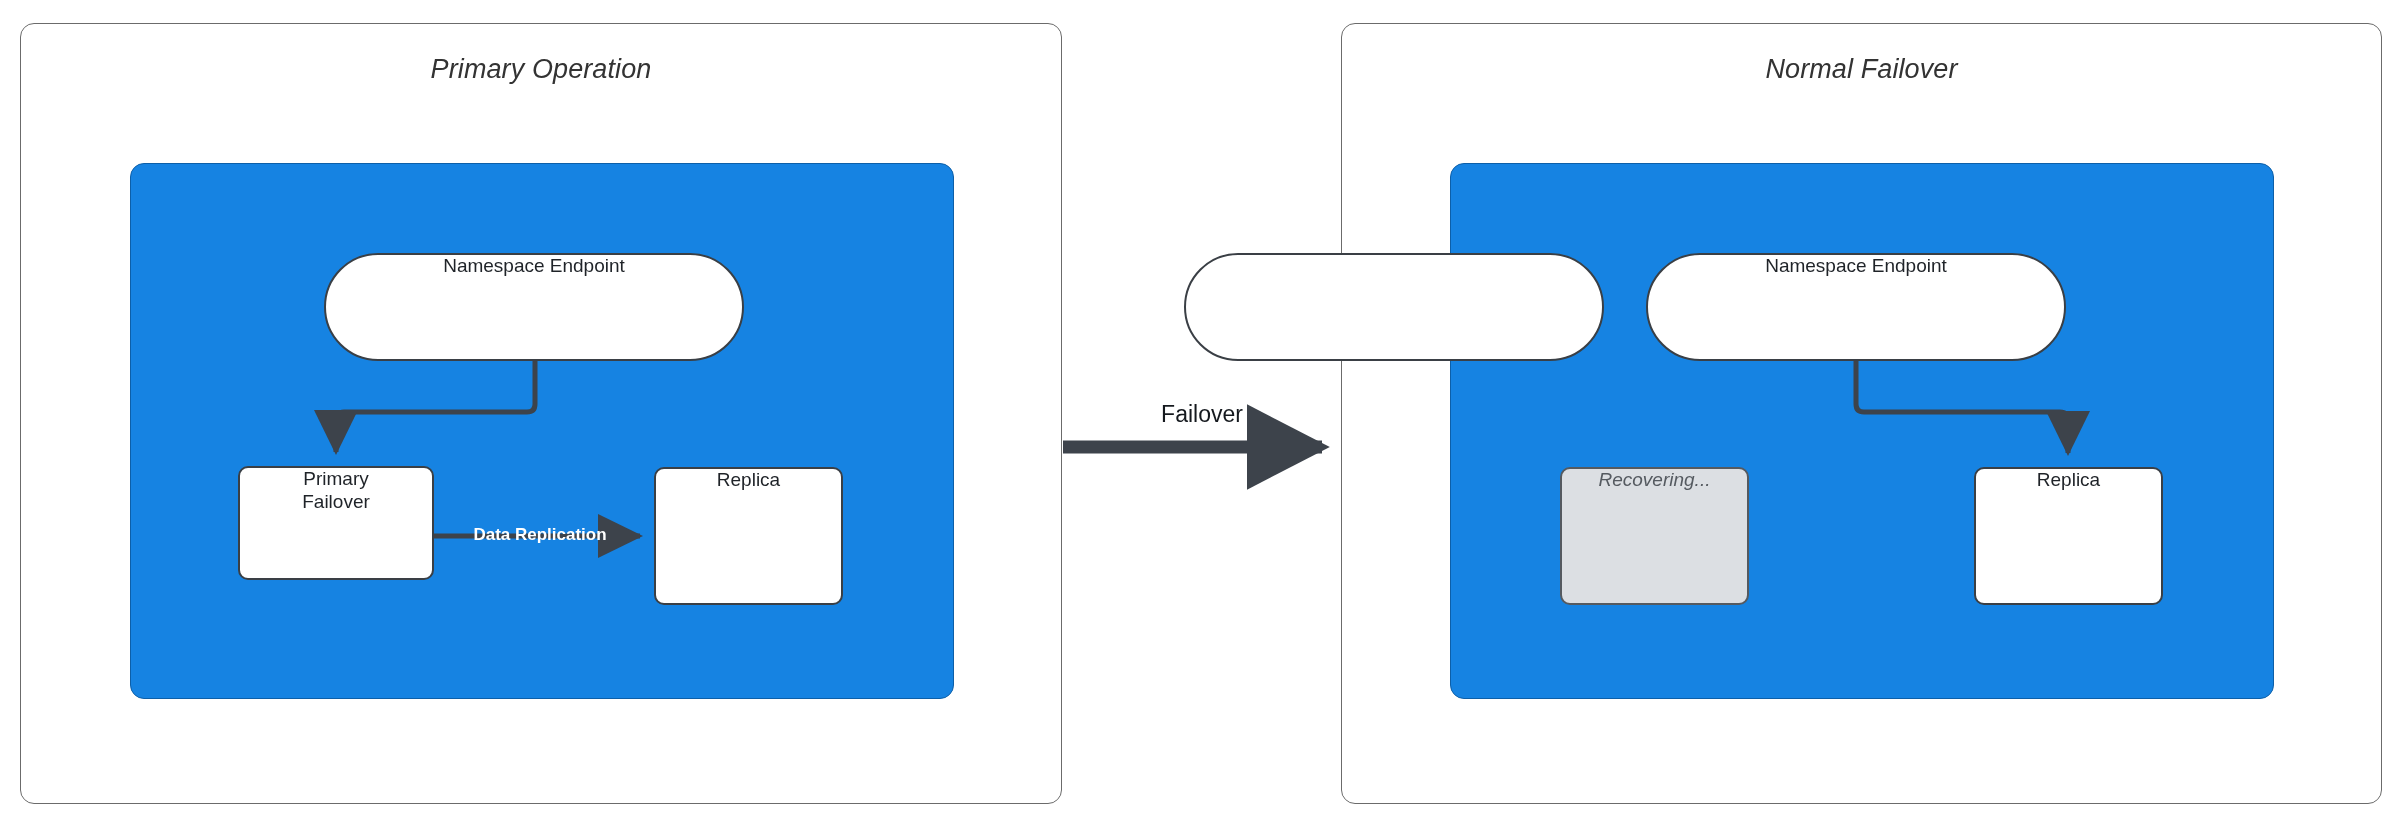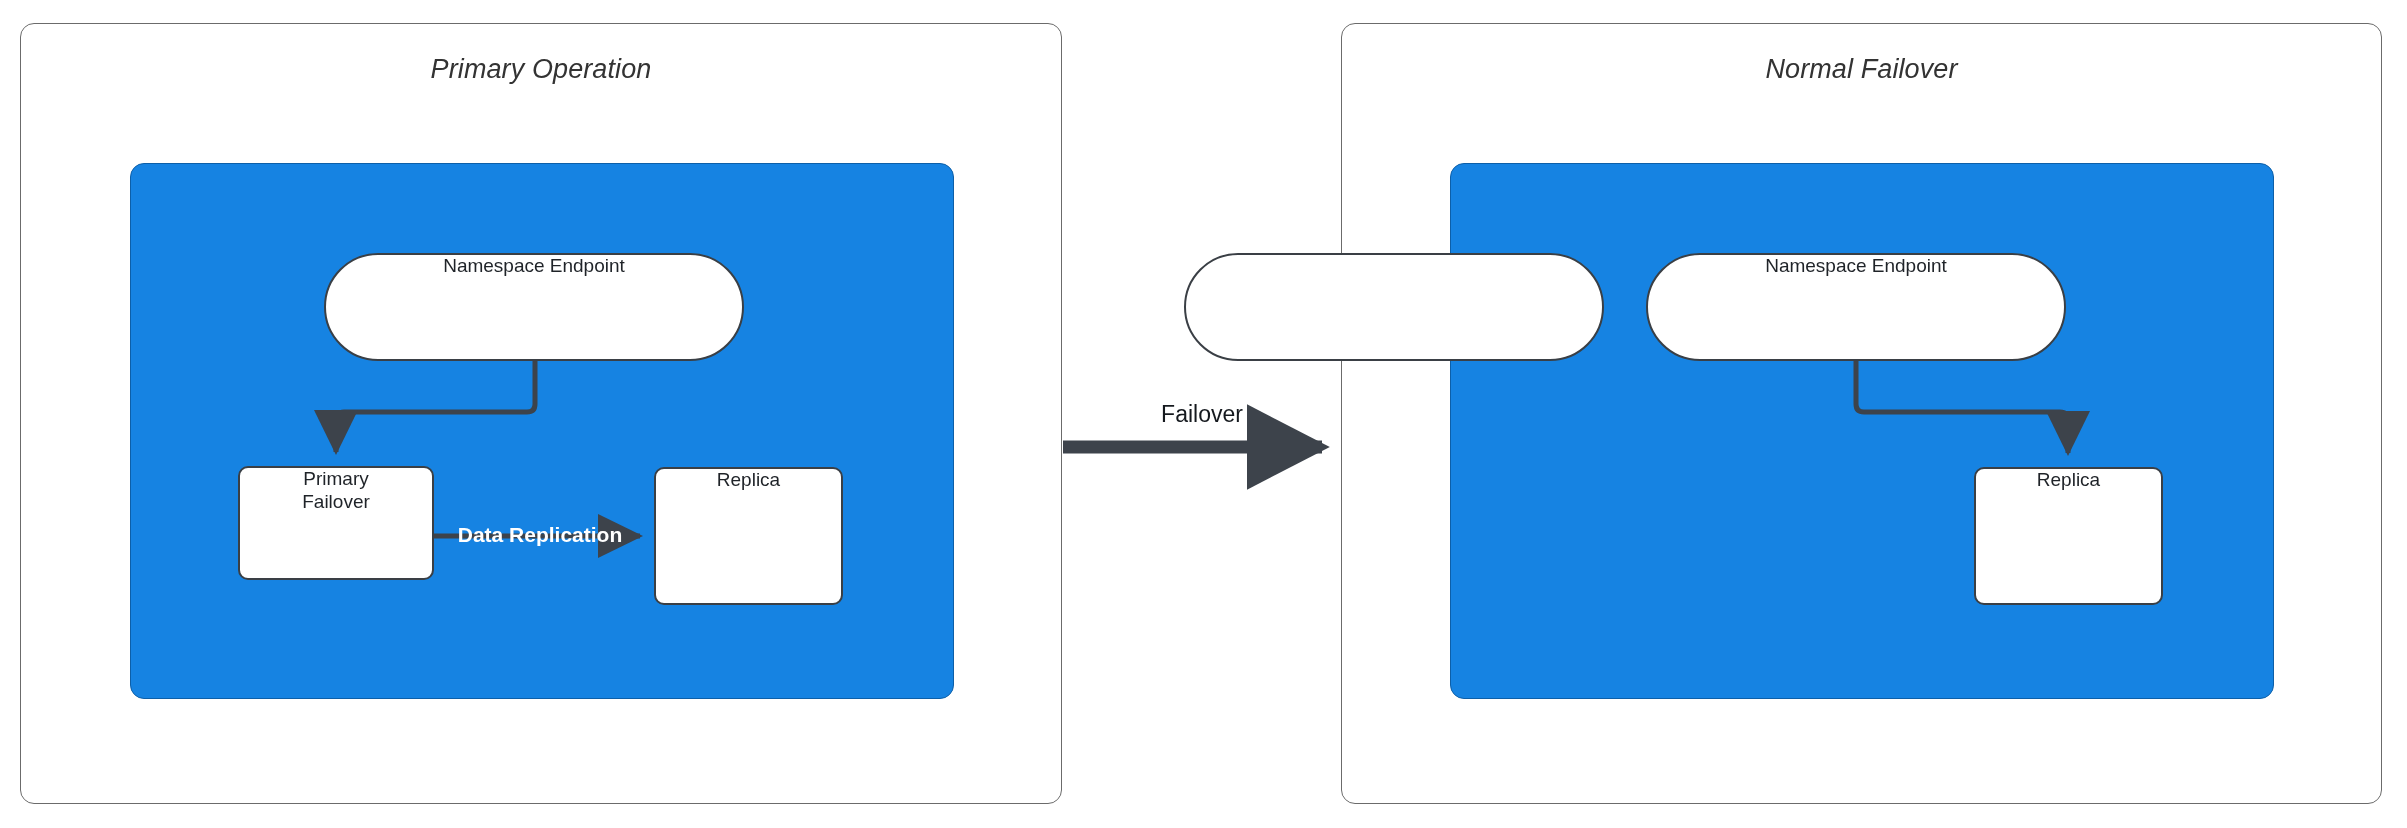--- a/index.html
+++ b/index.html
@@ -83,21 +83,21 @@
     left: 0;
     top: 0;
     width: 2407px;
     height: 828px;
     pointer-events: none;
   }
 
   
   .edge-label {
     position: absolute;
-    font-size: 21px;
+    font-size: 17px;
     font-weight: bold;
     color: #ffffff;
     white-space: nowrap;
     transform: translate(-50%, -50%);
   }
   .edge-label.dark {
     color: #15191e;
     font-weight: normal;
     font-size: 23px;
   }
@@ -133,20 +133,23 @@
   </div>
 
   <div class="blue-region" style="left:1450px; top:163px; width:824px; height:536px;"></div>
 
   <div class="node stadium" style="left:1184px; top:253px; width:420px; height:108px; left:1184px;" hidden=""></div>
 
   <div class="node stadium" style="left:1646px; top:253px; width:420px; height:108px;">
     <span>Namespace Endpoint</span>
   </div>
 
+  <div class="node rect dim" style="left:1560px; top:467px; width:189px; height:138px;">
+    <span>Recovering...</span>
+  </div>
 
   <div class="node rect" style="left:1974px; top:467px; width:189px; height:138px;">
     <span>Replica</span>
   </div>
 
   <svg class="edges" viewBox="0 0 2407 828">
     <defs>
       <marker id="arrow-thin" markerWidth="10" markerHeight="10" refX="8.4" refY="5" orient="auto" markerUnits="strokeWidth">
         <path d="M0,0.6 L9,5 L0,9.4 z" fill="#3d434b"></path>
       </marker>

